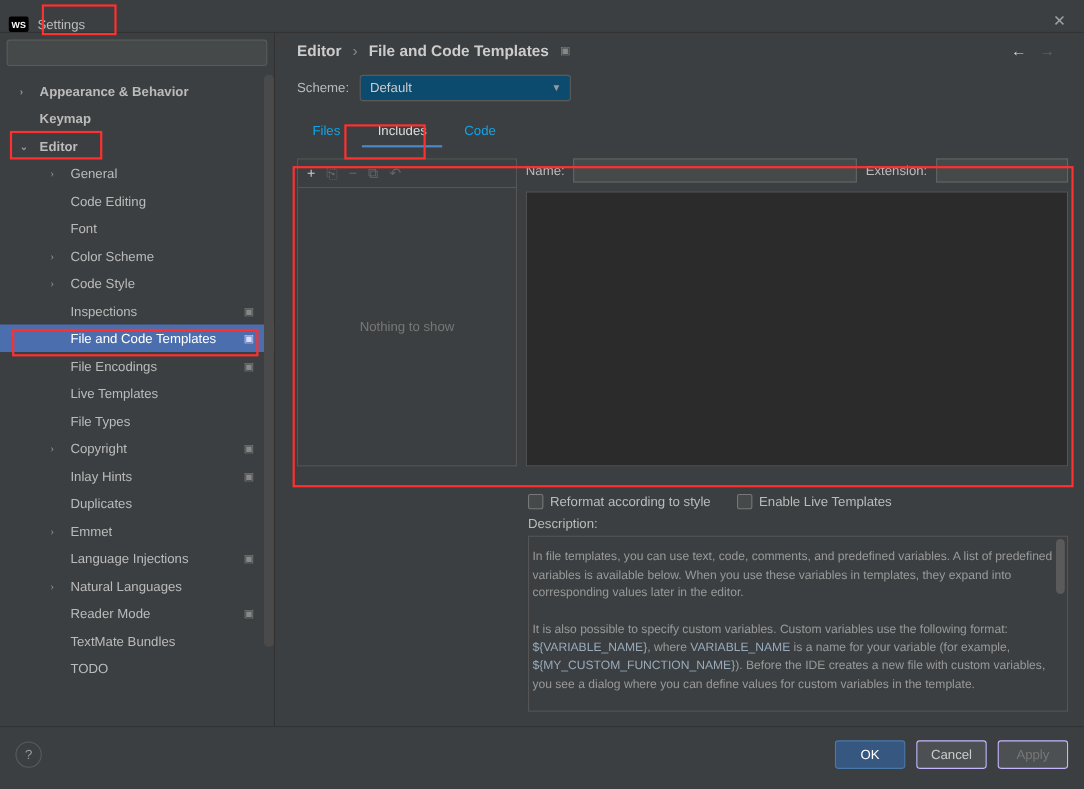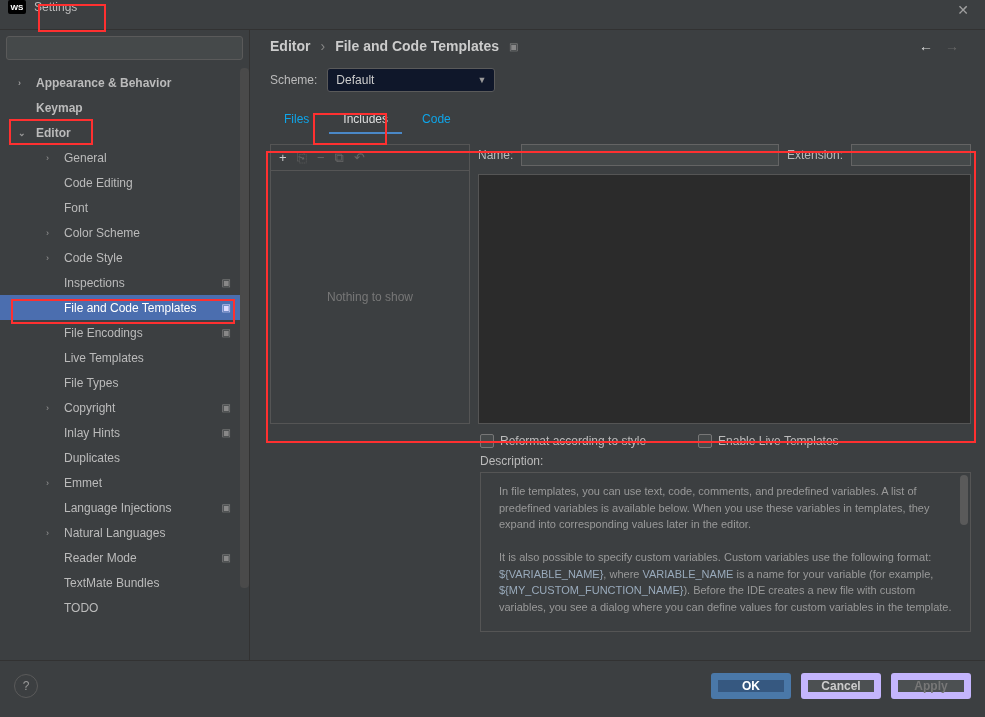--- a/index.html
+++ b/index.html
@@ -2,21 +2,21 @@
 <html><head>
 <meta charset="utf-8">
 <style>
 * { box-sizing: border-box; margin: 0; padding: 0; }
 body {
   width: 985px; height: 717px;
   background: #3c3f41; color: #bbbbbb;
   font-family: "Segoe UI", Arial, sans-serif; font-size: 12px;
   overflow: hidden; position: relative;
 }
-.titlebar { height: 30px; display: flex; align-items: flex-start; padding: 0 8px; border-bottom: 1px solid #323232;}
+.titlebar { height: 30px; display: flex; align-items: flex-end; padding: 0 8px; border-bottom: 1px solid #323232;}
 .ws-badge { width: 18px; height: 14px; background: #000; color: #fff; font-size: 8px; font-weight: bold; display: inline-flex; align-items: center; justify-content: center; border-radius: 2px; margin-right: 8px;}
 .title { color: #bbb; font-size: 12px; }
 .close-x { margin-left: auto; font-size: 14px; color: #a0a0a0; padding: 2px 8px; cursor: pointer;}
 .main { display: flex; height: 630px; }
 .sidebar { width: 250px; border-right: 1px solid #323232; display: flex; flex-direction: column; position: relative;}
 .search-row { padding: 6px; }
 .search-input { width: 100%; height: 24px; background: #45494a; border: 1px solid #5a5a5a; border-radius: 3px; color: #777; padding-left: 22px; font-size: 12px; position: relative;}
 .search-wrap { position: relative; }
 .search-icon { position: absolute; left: 10px; top: 50%; transform: translate(0,-50%); color: #888; font-size: 11px;}
 .tree { overflow-y: auto; flex: 1; padding-top: 4px; position: relative;}
@@ -28,50 +28,50 @@
 .tree-item.selected { background: #4b6eaf; color: #fff; }
 .tree-item .badge { margin-left: auto; margin-right: 18px; color: #888; font-size: 10px;}
 .tree-item.selected .badge { color: #dcdcff; }
 .scrollbar-v { position: absolute; right: 0; top: 6px; width: 9px; height: 520px; background: #4a4a4a; border-radius: 4px;}
 .content { flex: 1; display: flex; flex-direction: column; padding-left: 6px; position: relative;}
 .breadcrumb { padding: 8px 14px; display: flex; align-items: center; gap: 10px; color: #ccc; font-size: 14px;}
 .breadcrumb .sep { color: #888;}
 .nav-arrows { margin-left: auto; display: flex; gap: 12px; color: #888; font-size: 14px; padding-right:12px;}
 .nav-arrows span:first-child { color: #ddd; }
 .scheme-row { padding: 6px 14px; display: flex; align-items: center; gap: 10px; text-align: right;}
-.scheme-select { width: 168px; height: 24px; background: #0f172a; border: 1px solid #5a5a5a; border-radius: 3px; display: flex; align-items: center; padding: 0 8px; color: #ccc; cursor: pointer;}
+.scheme-select { width: 192px; height: 24px; background: #0c4a6e; border: 1px solid #5a5a5a; border-radius: 3px; display: flex; align-items: center; padding: 0 8px; color: #ccc; cursor: pointer;}
 .scheme-select .dd { margin-left: auto; color: #999; font-size:9px;}
 .tabs { display: flex; padding: 10px 14px 0; gap: 6px;}
 .tab { padding: 4px 14px 6px; color: #0ea5e9; cursor: pointer; border-bottom: 2px solid transparent;}
 .tab.active { color: #ddd; border-bottom: 2px solid #4a88c7;}
 .template-area { margin: 10px 14px 0; display: flex; flex-direction: column;}
 .template-top { display: flex; height: 280px;}
 .left-pane { width: 200px; border: 1px solid #555; background: #3c3f41; display: flex; flex-direction: column;}
 .toolbar { height: 26px; display: flex; align-items: center; gap: 10px; padding: 0 8px; border-bottom: 1px solid #555; color: #888; font-size: 13px;}
 .toolbar .plus { color: #ccc; cursor: pointer;}
 .toolbar .dis { color: #666; }
 .nothing { flex: 1; display: flex; align-items: center; justify-content: center; color: #777;}
 .right-pane { flex: 1; display: flex; flex-direction: column; margin-left: 8px;}
 .field-row { display: flex; align-items: center; gap: 8px; margin-bottom: 6px;}
 .field-row label { color: #bbb; }
 .field-input { background: #45494a; border: 1px solid #646464; height: 22px; color: #ccc; padding: 0 4px;}
 .name-input { flex: 1; }
 .ext-input { width: 120px; }
 .editor-box { flex: 1; background: #2b2b2b; border: 1px solid #555; margin-top: 2px;}
-.checkbox-row { display: flex; gap: 52px; padding: 10px 14px 6px;}
+.checkbox-row { display: flex; gap: 24px; padding: 10px 14px 6px; margin-top: 15px;}
 .cb { display: flex; align-items: center; gap: 6px; color: #bbb; cursor: pointer;}
 .cb-box { width: 14px; height: 14px; border: 1px solid #777; background: #45494a; border-radius: 2px;}
 .desc-label { padding: 0 14px 4px; color: #bbb;}
-.desc-box { margin: 0 14px; border: 1px solid #555; background: #3c3f41; padding: 10px 18px; height: 160px; overflow: hidden; color: #999; font-size: 11px; line-height: 1.5; position: relative;}
+.desc-box { margin: 0 14px; border: 1px solid #555; background: #3c3f41; padding: 10px 3px; height: 160px; overflow: hidden; color: #999; font-size: 11px; line-height: 1.5; position: relative;}
 .desc-box .var { color: #9ab;}
 .desc-scroll { position: absolute; right: 2px; top: 2px; width: 8px; height: 50px; background: #5a5a5a; border-radius: 4px;}
 .footer { height: 50px; border-top: 1px solid #323232; display: flex; align-items: center; padding: 0 14px;}
 .help-btn { width: 24px; height: 24px; border: 1px solid #5a5a5a; border-radius: 50%; display: flex; align-items: center; justify-content: center; color: #999; cursor: pointer;}
 .footer-btns { margin-left: auto; display: flex; gap: 10px;}
-.btn { width: 80px; height: 26px; border: 7px solid #c4b5fd; background: #4c5052; color: #ccc; border-radius: 3px; cursor: pointer; display: flex; align-items: center; justify-content: center; font-weight: bold;}
+.btn { width: 64px; height: 26px; border: 1px solid #c4b5fd; background: #4c5052; color: #ccc; border-radius: 3px; cursor: pointer; display: flex; align-items: center; justify-content: center;}
 .btn.primary { background: #365880; border-color: #4a78a8; color: #fff;}
 .btn.disabled { color: #777;}
 .hl { position: absolute; border: 2px solid #ff3030; pointer-events: none;}
 </style>
 </head>
 <body>
 
 <div class="titlebar">
   <span class="ws-badge">WS</span>
   <span class="title">Settings</span>

